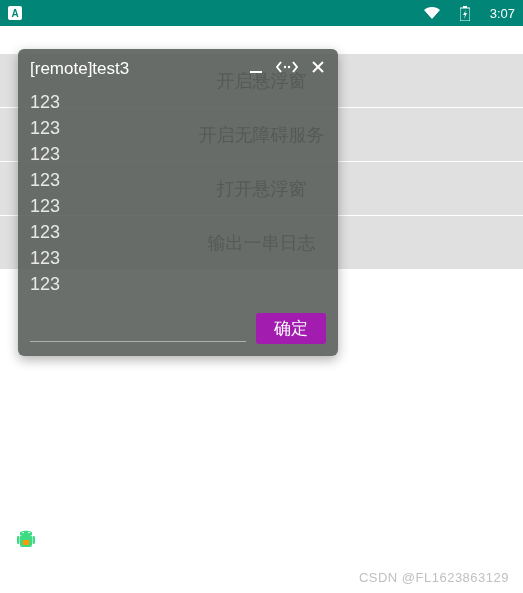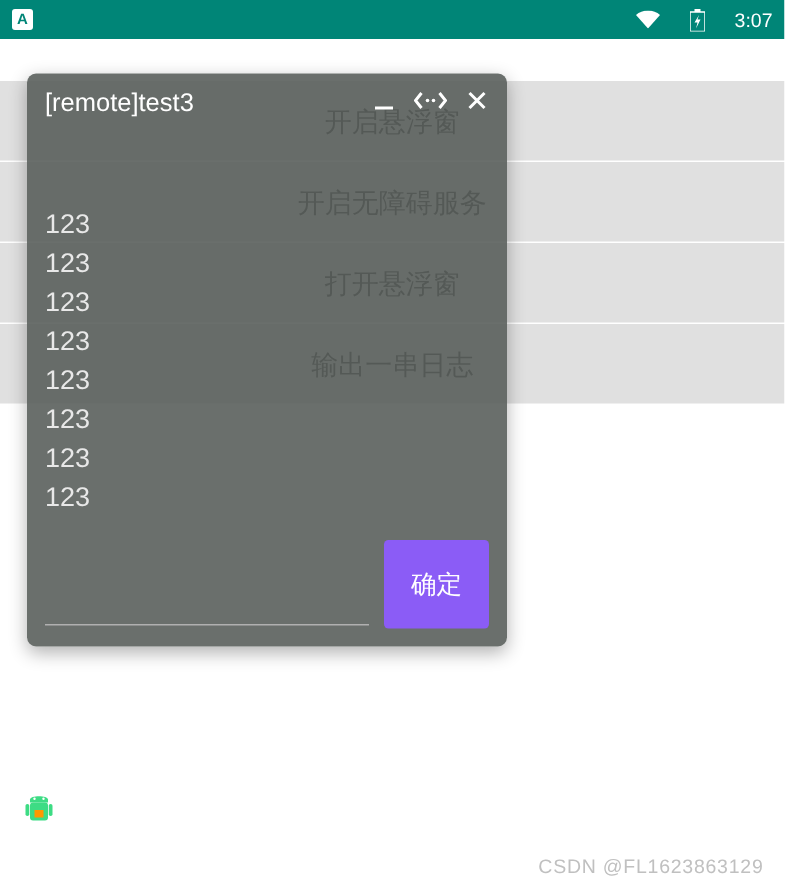--- a/index.html
+++ b/index.html
@@ -92,45 +92,44 @@
     .overlay-controls {
       display: flex;
       align-items: center;
       gap: 12px;
     }
     .overlay-controls span, .overlay-controls svg {
       cursor: pointer;
     }
     .overlay-body {
       padding: 0 12px 8px 12px;
-      margin-top: 47px;
     }
     .log-line {
       color: #e8e8e8;
       font-size: 18px;
       line-height: 26px;
     }
     .overlay-footer {
       display: flex;
       justify-content: flex-end;
       padding: 8px 12px 12px 12px;
       align-items: flex-end;
     }
     .input-line {
       flex: 1;
       height: 1px;
       border-bottom: 1.5px solid #b0b0b0;
       margin-right: 10px;
       margin-bottom: 2px;
     }
     .confirm-btn {
-      background: #8b5cf6;
+      background: #a21caf;
       color: #fff;
       font-size: 17px;
-      padding: 18px 18px;
+      padding: 4px 18px;
       border-radius: 3px;
       cursor: pointer;
       border: none;
       text-align: right;
     }
     .floating-icon {
       position: absolute;
       bottom: 40px;
       left: 12px;
       width: 28px;

